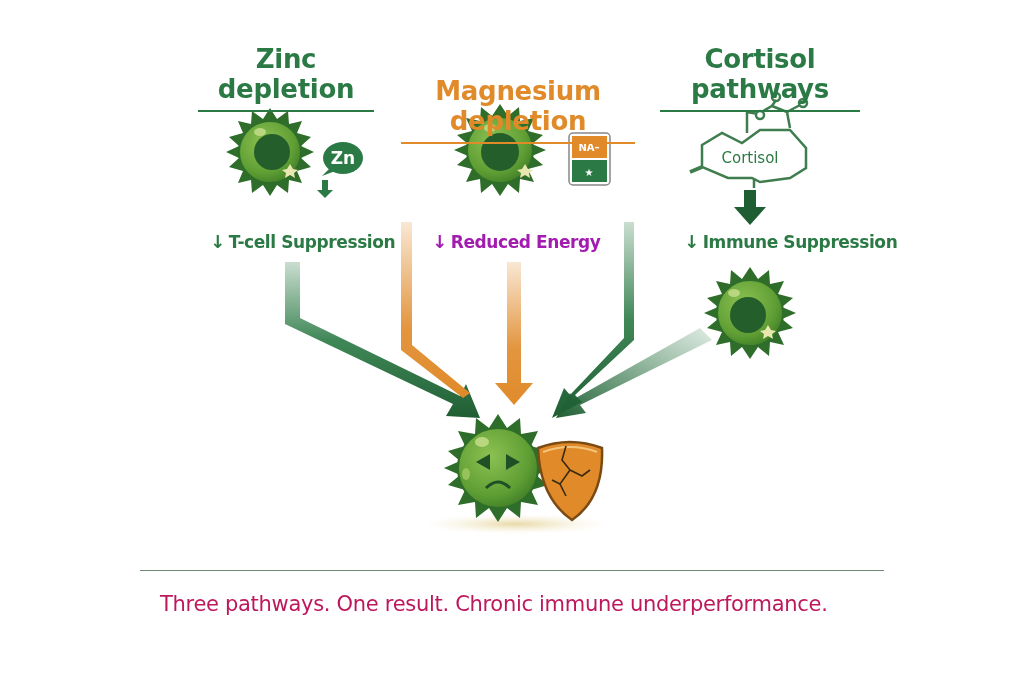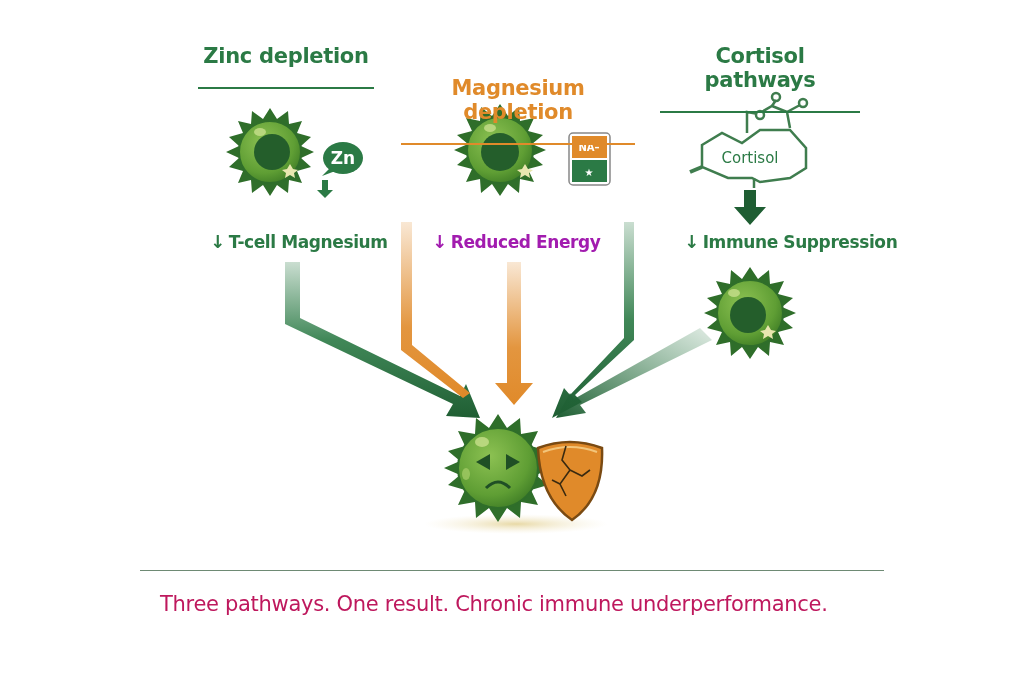--- a/index.html
+++ b/index.html
@@ -1,17 +1,17 @@
 <!DOCTYPE html>
 <html><head>
 <meta charset="utf-8">
 <style>
   html, body { margin: 0; padding: 0; background: #ffffff; }
   body { width: 1024px; height: 683px; position: relative; overflow: hidden; font-family: "DejaVu Sans", sans-serif; }
-  .heading { position: absolute; top: 44px; font-weight: bold; font-size: 21px; letter-spacing: -0.3px; text-align: center; padding-bottom: 19px; }
+  .heading { position: absolute; top: 44px; font-weight: bold; font-size: 26px; letter-spacing: -0.3px; text-align: center; padding-bottom: 6px; }
   .heading.green { color: #2b7a45; border-bottom: 2px solid #2b7a45; }
   .heading.orange { color: #e08a2a; border-bottom: 2px solid #e08a2a; margin-top: 32px; }
   #h-zinc { left: 198px; width: 176px; }
   #h-mag { left: 401px; width: 234px; }
   #h-cort { left: 660px; width: 200px; }
   .effect { position: absolute; top: 231px; font-weight: bold; font-size: 17px; letter-spacing: -0.4px; white-space: nowrap; }
   .effect.green { color: #2b7a45; }
   .effect.orange { color: #a21caf; }
   #e-tcell { left: 210px; }
   #e-energy { left: 432px; }
@@ -135,21 +135,21 @@
     <path d="M543,452 Q570,442 597,452" stroke="#f3c57a" stroke-width="2" fill="none"></path>
     <path d="M566,446 L562,460 L570,470 L560,484 L566,496 M570,470 L582,476 L590,470 M560,484 L552,480" stroke="#3a2a10" stroke-width="1.6" fill="none"></path>
   </g>
 </svg>
 
 <div class="heading green" id="h-zinc">Zinc depletion</div>
 <div class="heading orange" id="h-mag">Magnesium depletion</div>
 <div class="heading green" id="h-cort">Cortisol pathways</div>
 
 <div class="effect green" id="e-tcell">
-  <span class="arrow">↓</span><span>T-cell Magnesium</span>
+  <span class="arrow">↓</span><span>T-cell Suppression</span>
 </div>
 <div class="effect orange" id="e-energy">
   <span class="arrow">↓</span><span>Reduced Energy</span>
 </div>
 <div class="effect green" id="e-immune">
   <span class="arrow">↓</span><span>Immune Suppression</span>
 </div>
 
 <div class="divider"></div>
 <div class="caption">Three pathways. One result. Chronic immune underperformance.</div>

